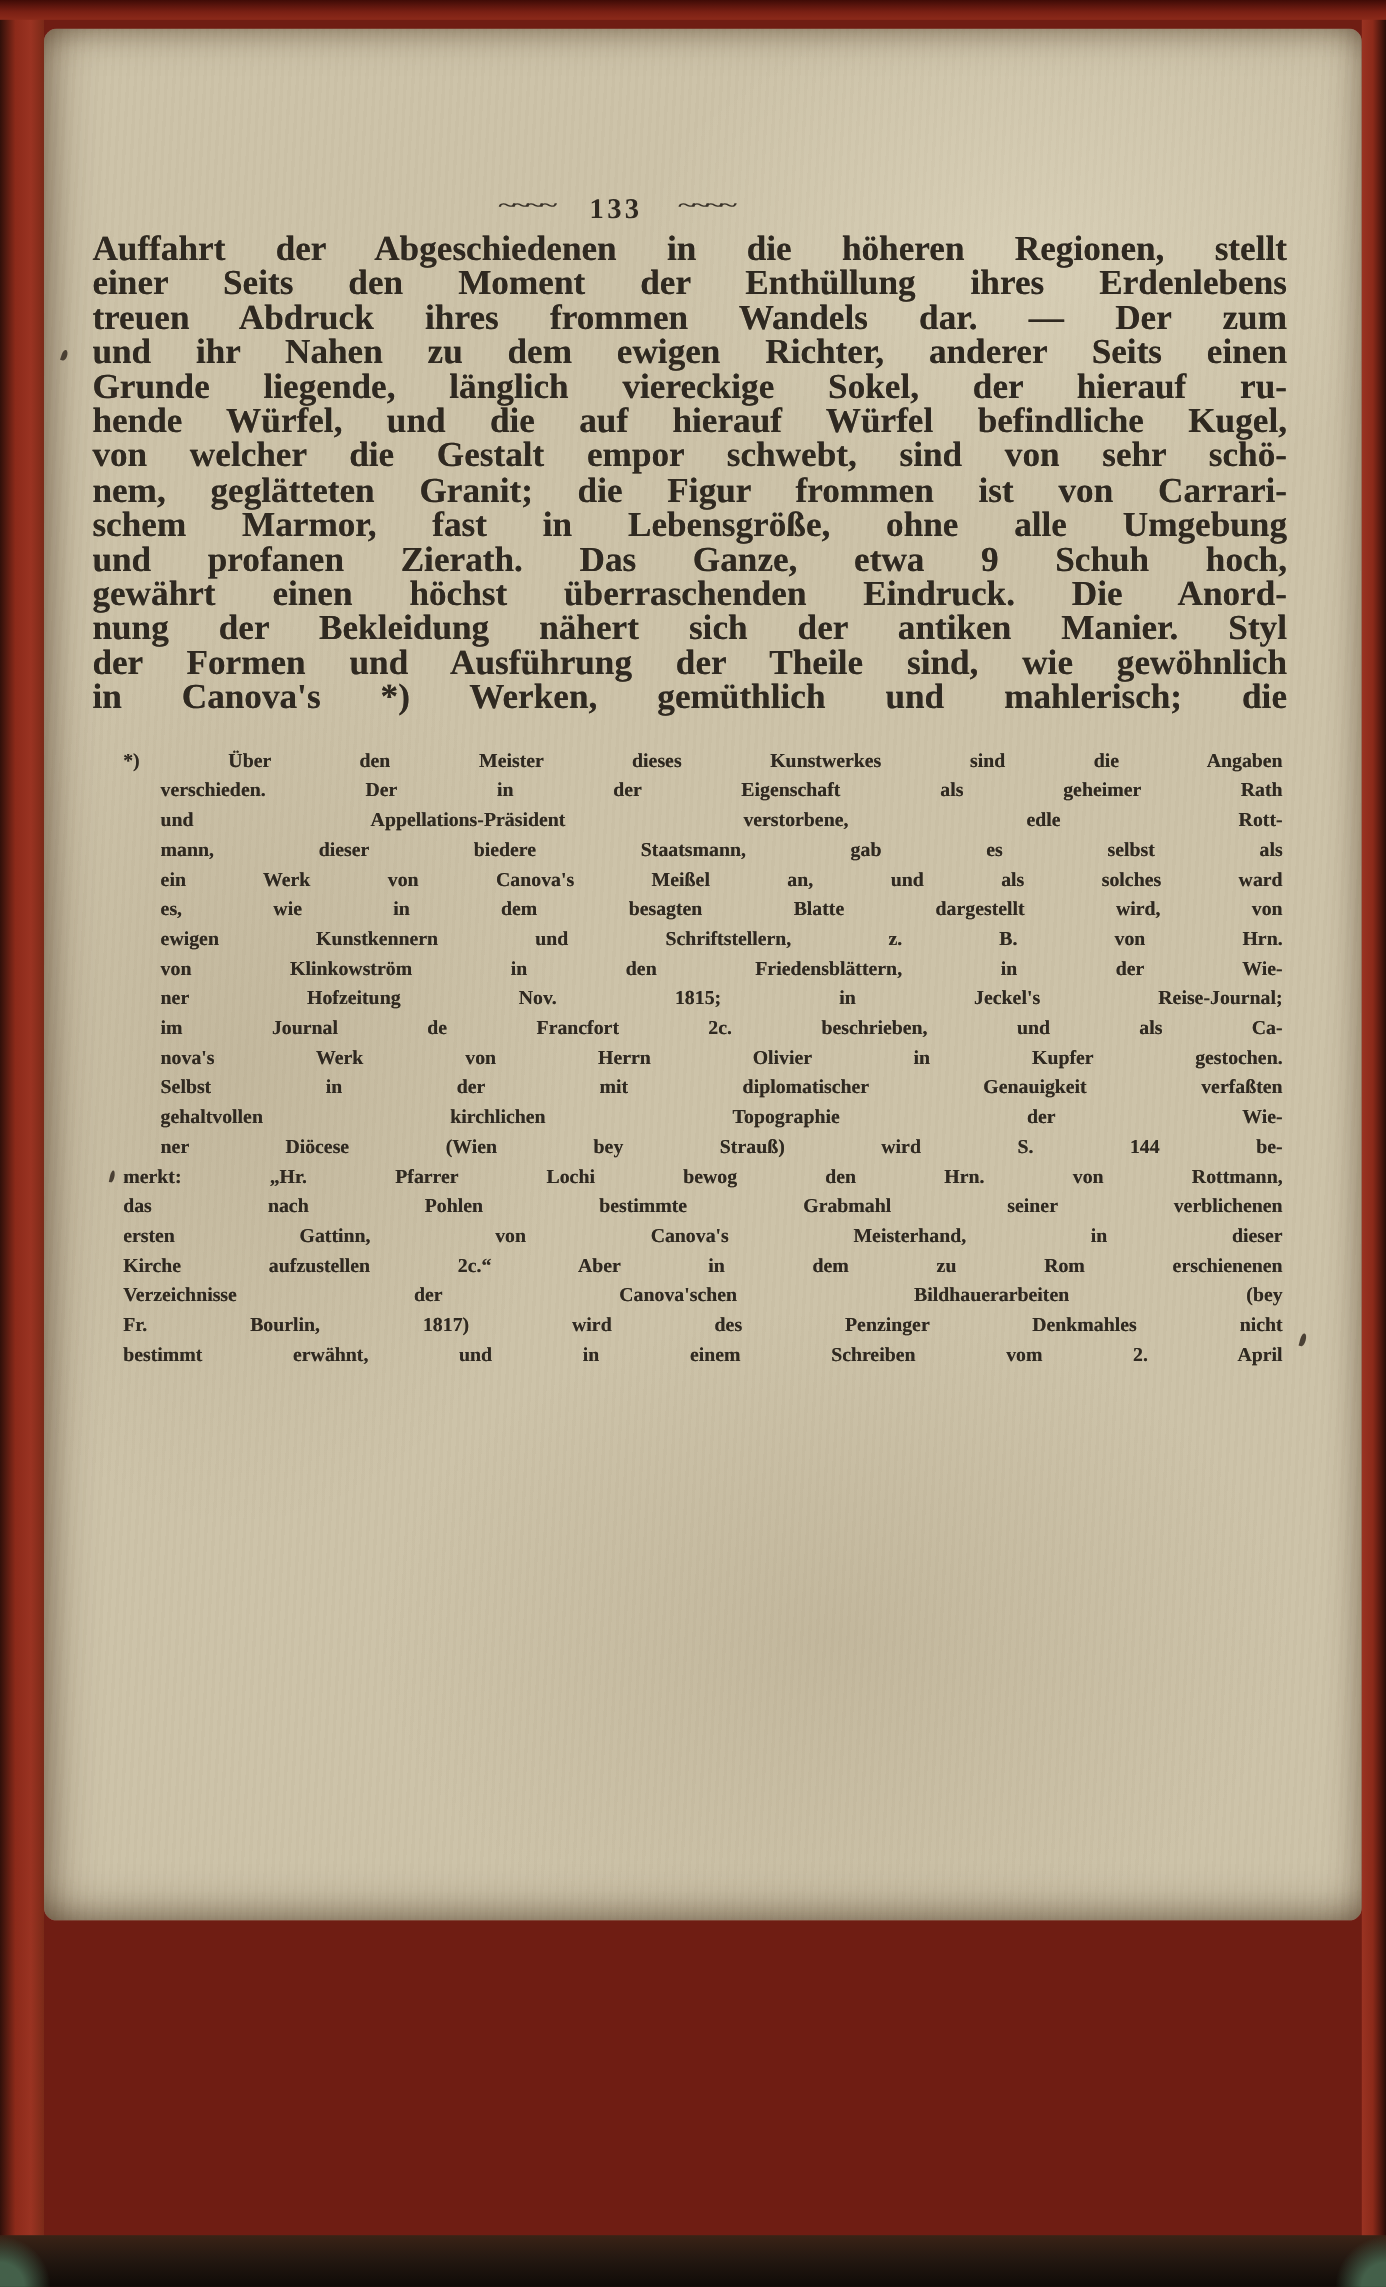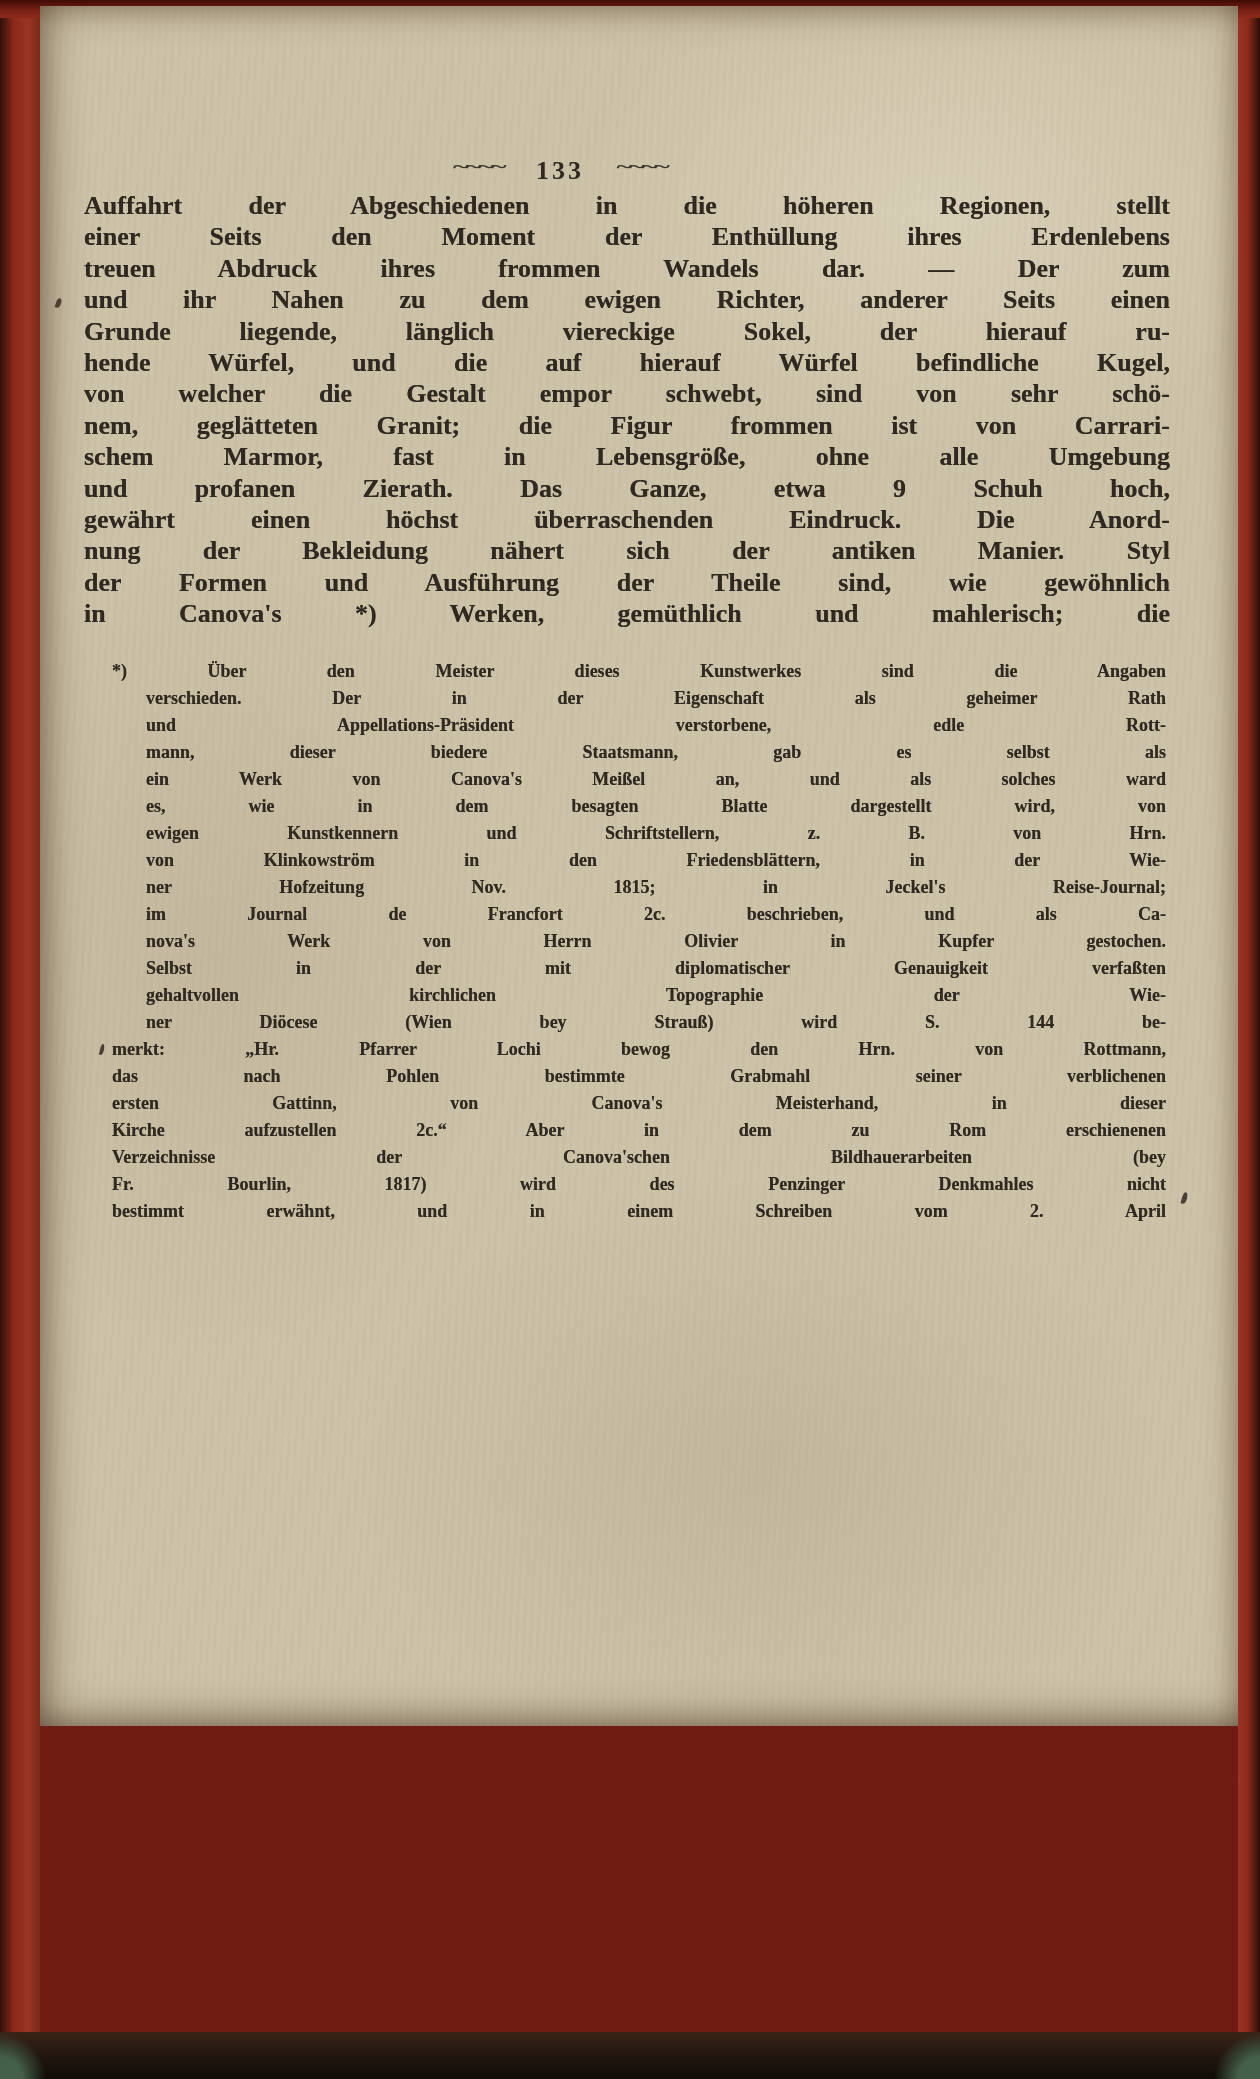--- a/index.html
+++ b/index.html
@@ -37,35 +37,36 @@
     position: absolute; bottom: 0; left: 0; width: 100%; height: 47px;
     background:
       radial-gradient(circle at 0% 100%, #44604a 0 22px, rgba(68,96,74,0) 46px),
       radial-gradient(circle at 100% 100%, #44604a 0 22px, rgba(68,96,74,0) 46px),
       linear-gradient(to top, #0f0b07, #241811 55%, #3a2316);
     z-index: 3;
   }
   
   .paper {
     position: absolute;
-    left: 40px; top: 6px;
+    left: 40px; top: 26px;
     width: 1198px; height: 1720px;
     z-index: 2;
     color: #2f2921;
     background:
       radial-gradient(ellipse 600px 400px at 75% 12%, rgba(255,250,230,0.22), transparent 60%),
       radial-gradient(ellipse 500px 700px at 15% 55%, rgba(110,90,60,0.10), transparent 60%),
       radial-gradient(ellipse 700px 500px at 60% 85%, rgba(120,100,70,0.12), transparent 60%),
       repeating-linear-gradient(93deg, rgba(120,100,70,0.035) 0 3px, rgba(0,0,0,0) 3px 7px),
       #cdc3a9;
     box-shadow:
       inset 28px 0 40px -22px rgba(70,45,25,0.55),
       inset -20px 0 32px -18px rgba(70,45,25,0.40),
       inset 0 24px 36px -24px rgba(70,45,25,0.50),
       inset 0 -30px 40px -26px rgba(60,40,22,0.55);
+    border-radius: 12px;
   }
   
   .page-header {
     position: absolute;
     top: 146px; left: 0; width: 1040px;
     text-align: center;
     font-weight: 700;
     font-size: 26px;
     white-space: nowrap;
   }
@@ -79,21 +80,21 @@
     letter-spacing: -3px;
     font-size: 30px;
     position: relative;
     top: -2px;
     color: #3a332a;
   }
   
   .main-text {
     position: absolute;
     top: 184px; left: 44px; width: 1086px;
-    font-size: 26px;
+    font-size: 32px;
     line-height: 31.4px;
     font-weight: 700;
     text-shadow: 0 0 0.5px rgba(40,30,18,0.65);
   }
   
   .footnote {
     position: absolute;
     top: 652px; left: 72px; width: 1054px;
     font-size: 18px;
     line-height: 27px;

